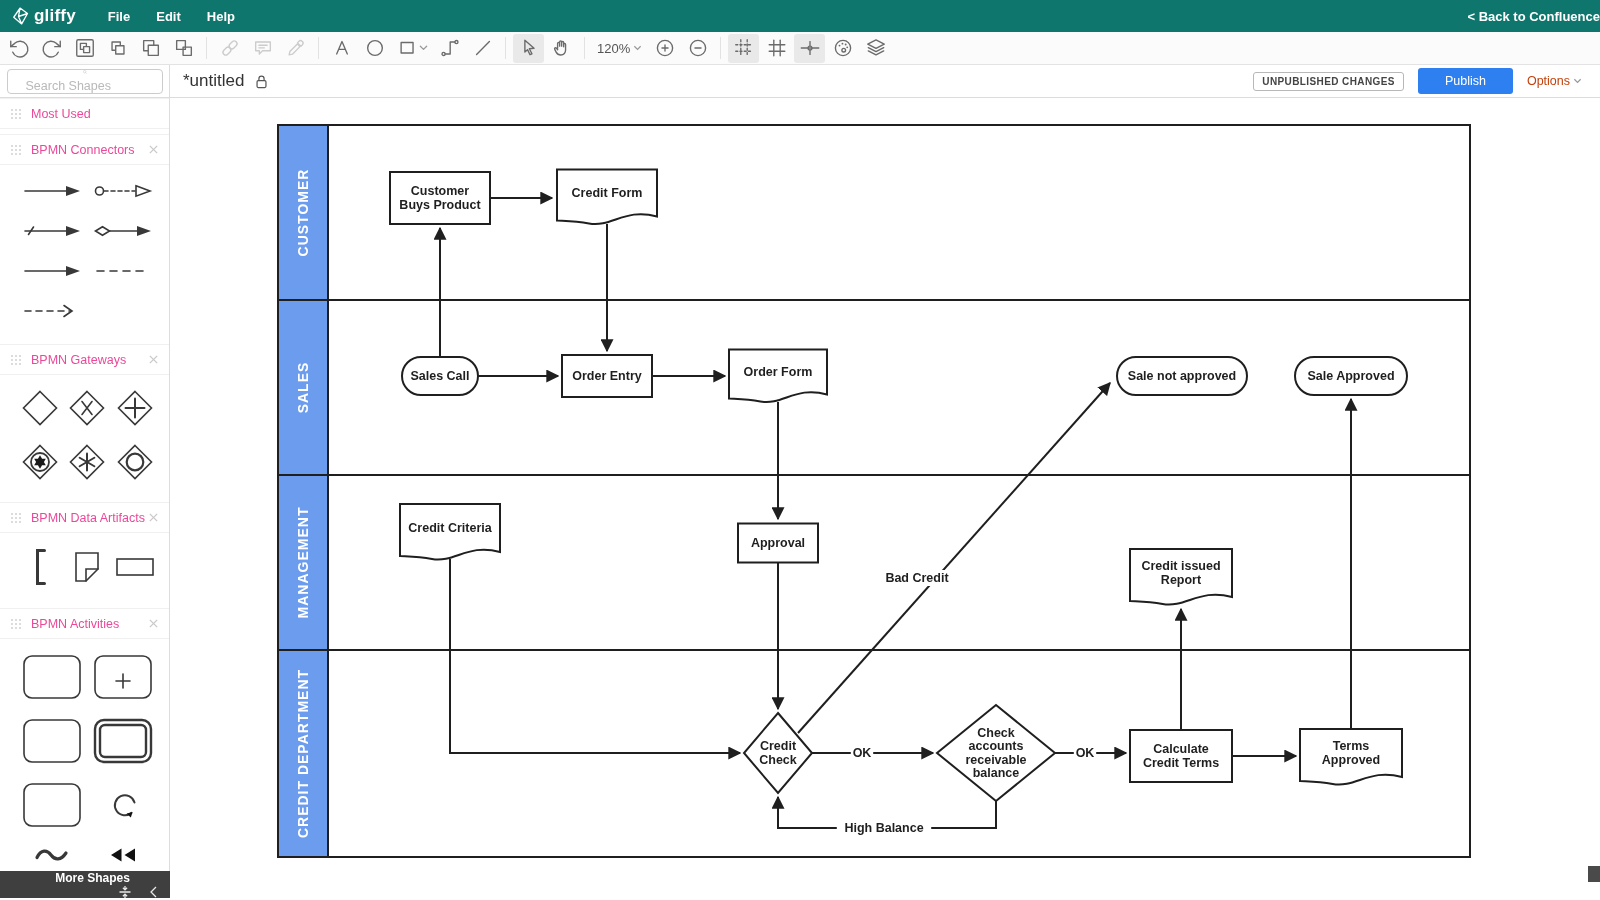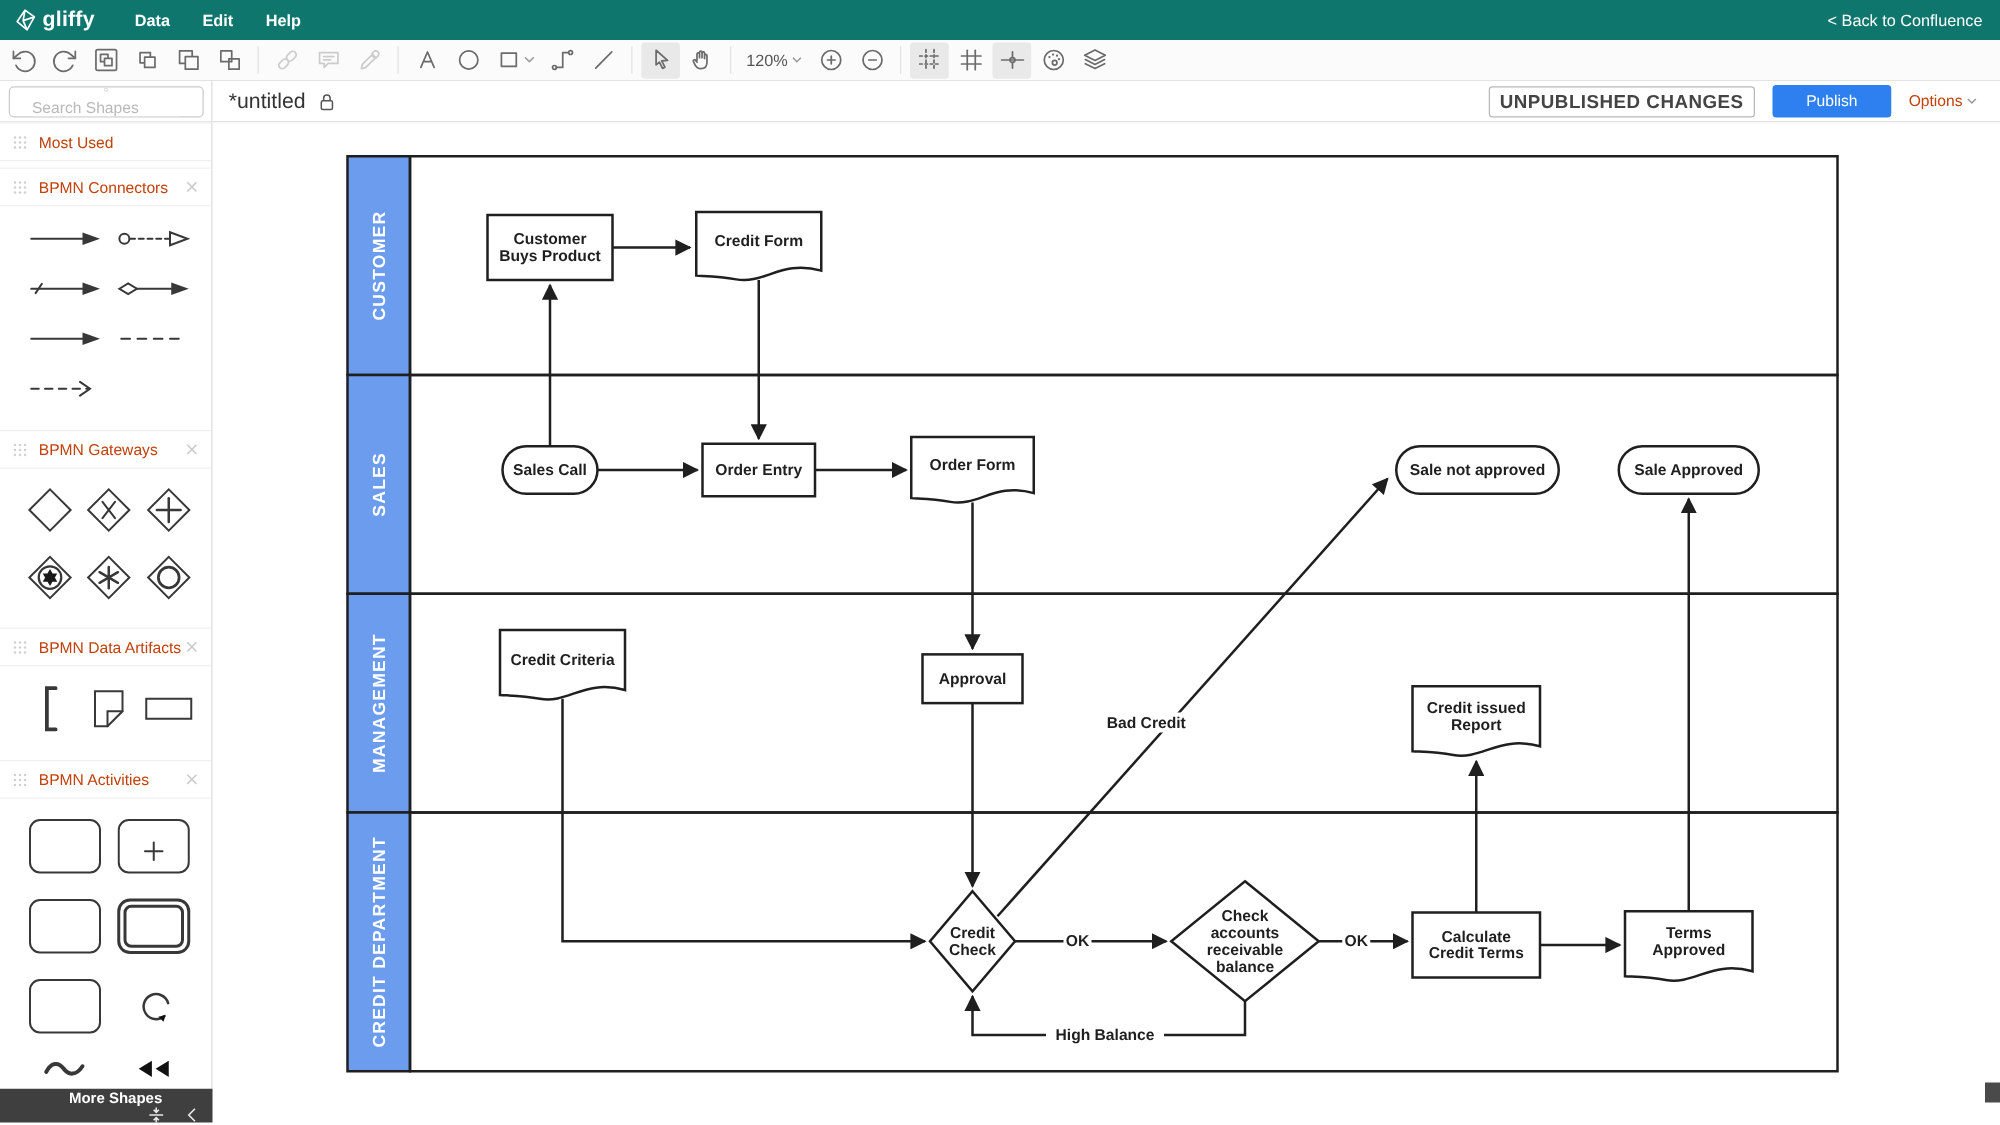--- a/index.html
+++ b/index.html
@@ -5,21 +5,21 @@
   * { margin:0; padding:0; box-sizing:border-box; }
   html,body { width:1600px; height:900px; overflow:hidden; background:#fff;
               font-family:"Liberation Sans", sans-serif; }
   
   .topbar { position:absolute; left:0; top:0; width:1600px; height:32px; background:#0f766e;
             display:flex; align-items:center; color:#fff; }
   .logo { display:flex; align-items:center; gap:4px; margin-left:10px; font-weight:bold;
           font-size:17px; letter-spacing:.2px; }
   .menu { display:flex; gap:26px; margin-left:32px; font-size:13px; font-weight:bold; }
   .menu span { cursor:default; }
-  .backlink { margin-left:auto; margin-right:14px; font-size:13px; font-weight:normal; }
+  .backlink { margin-left:auto; font-size:13px; font-weight:bold; }
   
   .toolbar { position:absolute; left:0; top:32px; width:1600px; height:33px; background:#fbfbfb;
              border-bottom:1px solid #e3e3e3; display:flex; align-items:center; padding-left:2px; }
   .tbtn { width:31px; height:29px; display:flex; align-items:center; justify-content:center;
           border-radius:3px; margin:0 1px; color:#6b6b6b; }
   .tbtn.active { background:#e9e9e9; }
   .tbtn.disabled { color:#ccc; }
   .tbtn svg { stroke:currentColor; fill:none; stroke-width:1.5; stroke-linecap:round; stroke-linejoin:round; }
   .tdiv { width:1px; height:22px; background:#e2e2e2; margin:0 6px; }
   .zoomlvl { display:flex; align-items:center; gap:3px; padding:0 6px; font-size:13px; color:#555;
@@ -32,33 +32,33 @@
                 justify-content:center; flex:none; }
   .searchbox { width:156px; height:25px; border:1px solid #ccc; border-radius:4px; display:flex;
                align-items:center; padding:0 7px; gap:5px; background:#fff; color:#b5b5b5;flex-direction:column; }
   .searchbox input { border:none; outline:none; width:118px; font-size:12.5px; color:#555;
                      font-family:"Liberation Sans", sans-serif; }
   .searchbox input::placeholder { color:#b9b9b9; }
   .searchbox svg { stroke:#b9b9b9; fill:none; stroke-width:1.5; }
   .title { margin-left:13px; font-size:17px; color:#333; display:flex; align-items:center; gap:9px; }
   .title svg { stroke:#555; fill:none; stroke-width:1.5; }
   .headright { margin-left:auto; display:flex; align-items:center; gap:14px; margin-right:18px; }
-  .badge { border:1px solid #b8b8b8; border-radius:3px; padding:3px 8px; font-size:15px;
+  .badge { border:1px solid #b8b8b8; border-radius:3px; padding:3px 8px; font-size:10px;
            font-weight:bold; letter-spacing:.4px; color:#444; background:#fff; }
   .publish { background:#2E80F0; color:#fff; font-size:12.5px; border:none; border-radius:3px;
              padding:6px 27px; font-family:"Liberation Sans", sans-serif; }
   .options { color:#c2410c; font-size:12.5px; display:flex; align-items:flex-end; gap:3px; }
   
   .sidebar { position:absolute; left:0; top:98px; width:170px; height:773px; background:#fff;
              border-right:1px solid #ddd; overflow:hidden; }
   .sechead { height:31px; display:flex; align-items:center; padding:0 10px; border-top:1px solid #f0f0f0;
              border-bottom:1px solid #f0f0f0; background:#fff; margin-top:5px; }
   .sechead:first-child { margin-top:0; }
   .sechead .dots { color:#d0d0d0; margin-right:9px; display:flex; }
-  .sechead .lbl { font-size:12.5px; color:#c2410c; }
+  .sechead .lbl { font-size:12.5px; color:#ec4899; }
   .sechead .x { margin-left:auto; color:#c9c9c9; display:flex; }
   .sechead svg { stroke:currentColor; fill:none; stroke-width:1.4; }
   .shape-grid { display:grid; justify-items:center; align-items:center; padding:14px 10px 16px 16px;
                 row-gap:16px; }
   .shape-item { display:flex; align-items:center; justify-content:center; }
   .shape-item svg { stroke:#383838; fill:none; stroke-width:1.6; stroke-linecap:round; }
   .moreshapes { position:absolute; left:0; top:871px; width:170px; height:27px; background:#3f3f3f;
                 display:flex; align-items:center; color:#fff;flex-direction:column; }
   .moreshapes .lbl { font-size:12px; font-weight:bold; margin-left:15px; }
   .moreshapes .ic { margin-left:auto; margin-right:12px; display:flex; gap:16px; color:#e8e8e8; }
@@ -71,21 +71,21 @@
 <body>
 
 <div class="topbar">
   <div class="logo">
     <svg width="20" height="20" viewBox="0 0 24 24" style="stroke:#fff;fill:none;stroke-width:1.6;stroke-linejoin:round">
       <path d="M12,2.5 L21,9 L14,21.5 L4.5,13.5 Z M12,2.5 L10.2,12.6 L14,21.5 M10.2,12.6 L21,9"></path>
     </svg>
     <span>gliffy</span>
   </div>
   <div class="menu">
-    <span>Data</span>
+    <span>File</span>
     <span>Edit</span>
     <span>Help</span>
   </div>
   <span class="backlink">&lt; Back to Confluence</span>
 </div>
 
 <div class="toolbar" id="toolbar">
     <div class="tbtn">
       <svg width="22" height="22" viewBox="0 0 24 24">
         <polyline points="3,4.5 3,10.5 9,10.5"></polyline>

